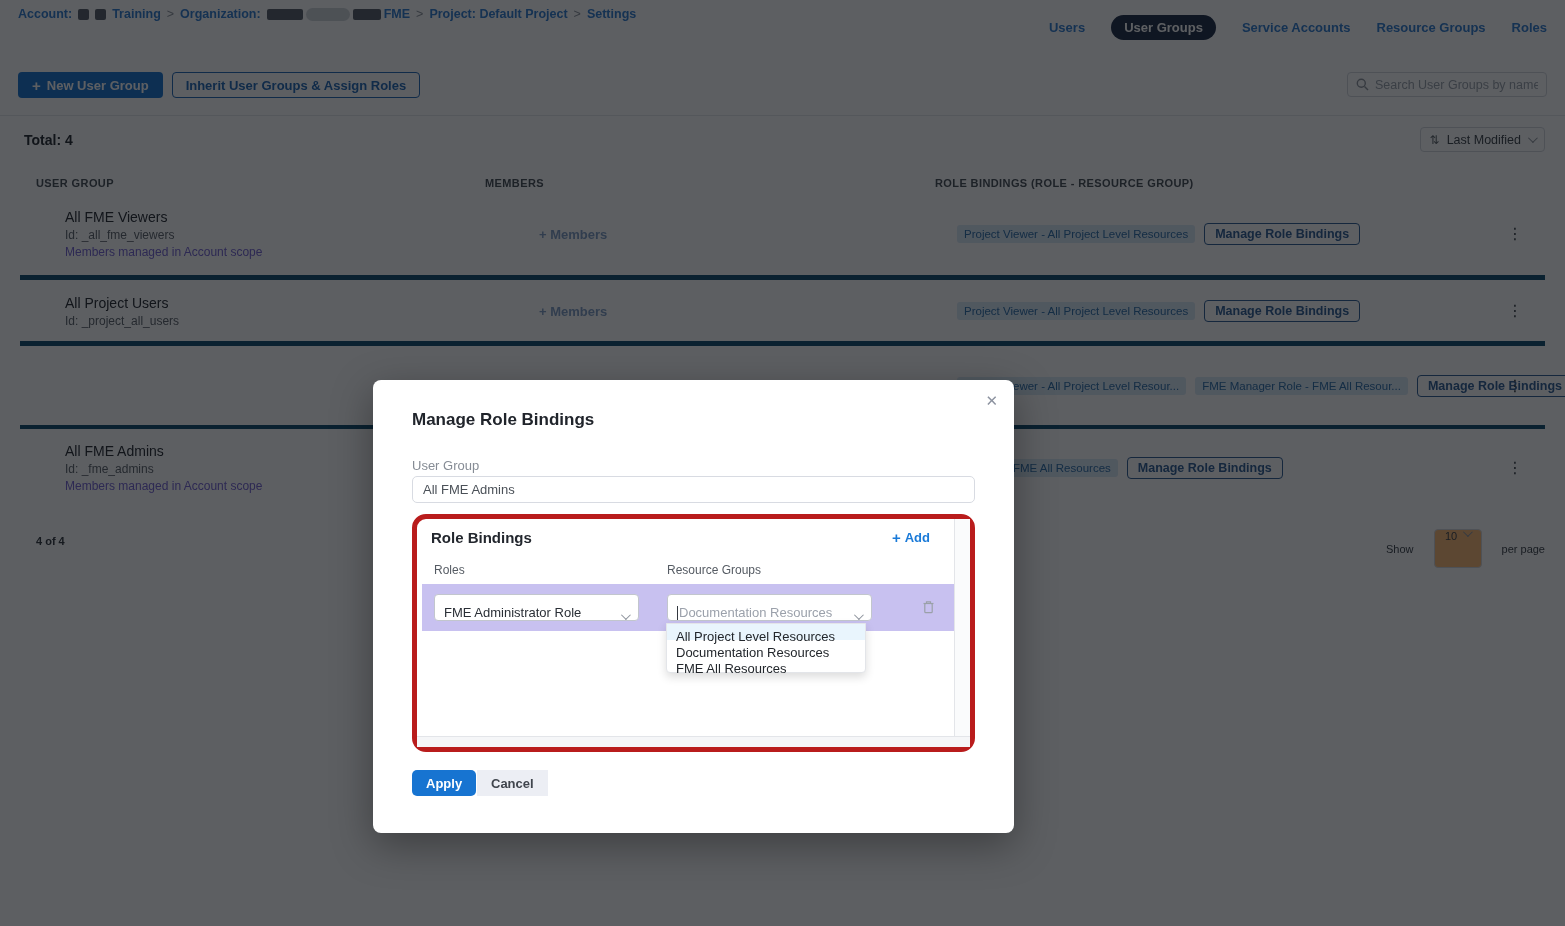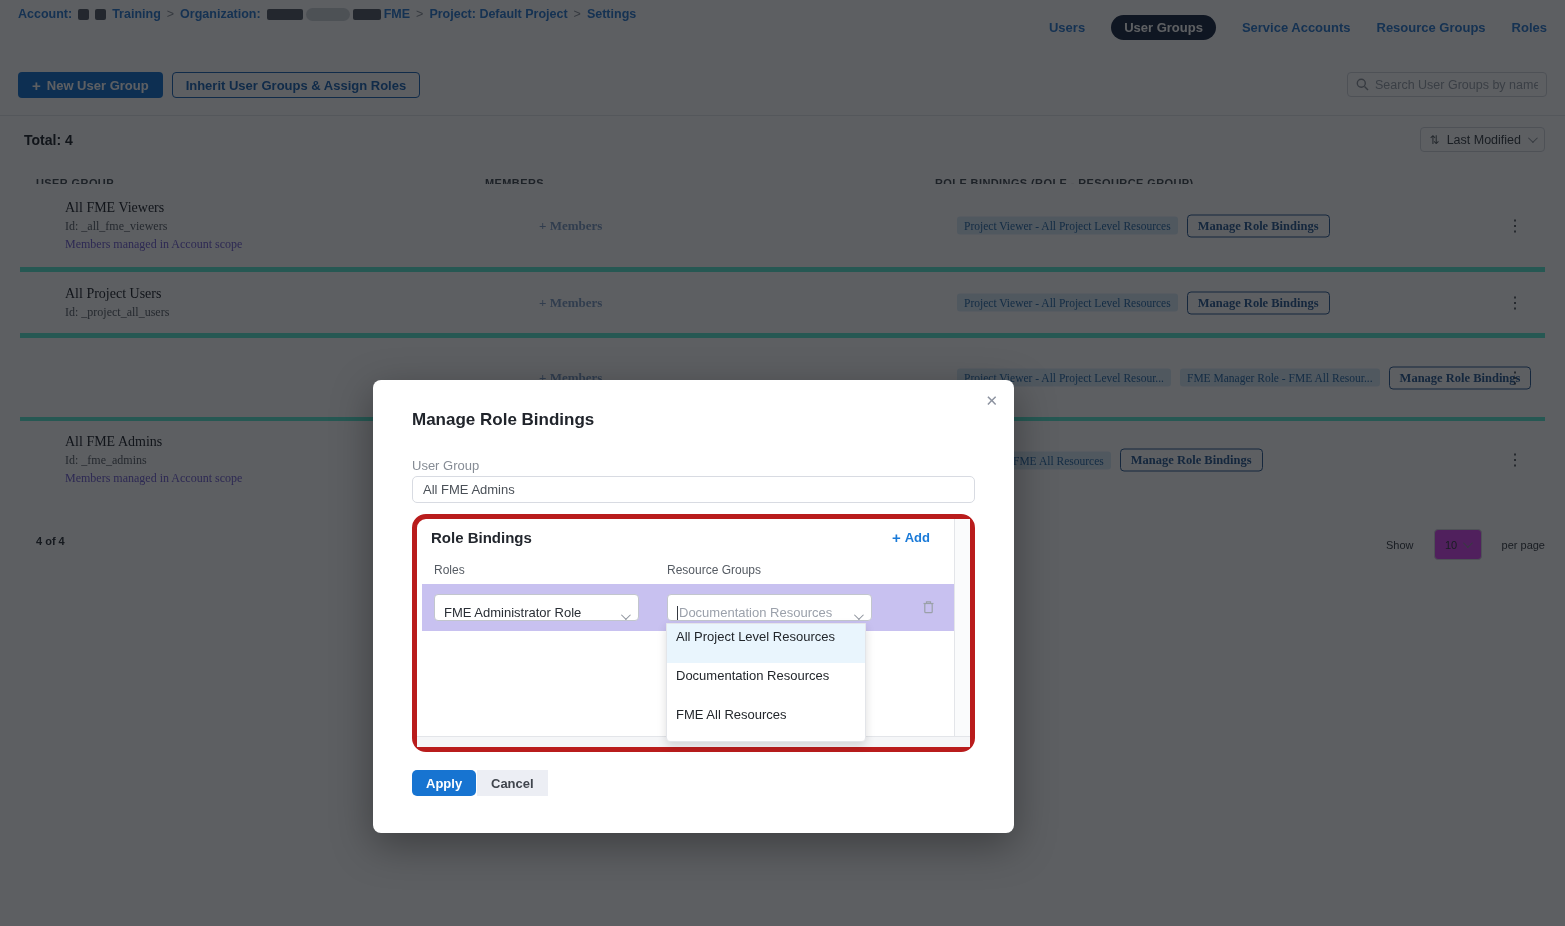--- a/index.html
+++ b/index.html
@@ -46,42 +46,42 @@
   .sort-glyph { font-size:12px; color:#5a6066; }
   .chev { width:7px; height:7px; border-right:1.5px solid #8d939c; border-bottom:1.5px solid #8d939c;
           transform:rotate(45deg) translateY(-2px); display:inline-block; }
 
   .col-headers { position:absolute; top:177px; left:0; right:0; height:14px; font-size:11px; font-weight:700;
                  color:#454c54; letter-spacing:.4px; }
   .col-headers span { position:absolute; top:0; }
   .ch-usergroup { left:36px; } .ch-members { left:485px; } .ch-bindings { left:935px; }
 
   
-  .rows { position:absolute; left:20px; top:184px; width:1525px; height:315px; background:#5eead4;font-family:Liberation Serif, serif; }
+  .rows { position:absolute; left:20px; top:192px; width:1525px; height:315px; background:#0c4a6e; }
   .rowcard { position:absolute; left:0; right:0; background:#fff; }
   .r1 { top:0; height:83px; } .r2 { top:88px; height:61px; } .r3 { top:154px; height:79px; } .r4 { top:237px; height:78px; }
   .cell-name { position:absolute; left:45px; top:50%; transform:translateY(-50%); display:flex; flex-direction:column; gap:3px; }
   .g-name { font-size:14px; color:#23272e; }
   .g-id { font-size:12px; color:#5b6169; }
   .g-scope { font-size:12px; color:#7361d2; cursor:pointer; }
   .cell-members { position:absolute; left:519px; top:50%; transform:translateY(-50%); font-size:13px; font-weight:700;
                   color:#7e9cc4; cursor:pointer; white-space:nowrap; }
   .cell-bindings { position:absolute; left:937px; top:50%; transform:translateY(-50%); display:flex; gap:9px; align-items:center; white-space:nowrap; }
   .chip { background:#d9e9f7; color:#2a6ca8; font-size:11.5px; padding:3px 7px; border-radius:3px; }
   .btn-manage { background:#fff; color:#2c5c94; border:1px solid #2c5c94; font-size:12.5px; font-weight:600;
                 padding:3px 10px; border-radius:4px; cursor:pointer; font-family:inherit; }
   .kebab { position:absolute; right:22px; top:50%; transform:translateY(-50%); font-size:16px; color:#3f454c;
            cursor:pointer; line-height:1; }
   .chip-offset { margin-left:49px; }
 
   
   .count { position:absolute; left:36px; top:535px; font-size:11px; font-weight:600; color:#30353c; }
   .pagesize { position:absolute; right:20px; top:529px; display:flex; align-items:center; gap:20px; font-size:11px; color:#3a4047; }
-  .ps-select { width:48px; height:31px; border:1px solid #d3d6dc; border-radius:4px; background:#d946ef;
-               display:flex; align-items:center; justify-content:center; gap:6px; cursor:pointer; }
+  .ps-select { width:48px; height:39px; border:1px solid #d3d6dc; border-radius:4px; background:#fdba74;
+               display:flex; align-items:flex-start; justify-content:center; gap:6px; cursor:pointer; }
 
   
   .overlay { position:absolute; inset:0; background:rgba(9,12,16,0.66); z-index:10; }
   .modal { position:absolute; left:373px; top:380px; width:641px; height:453px; background:#fff; border-radius:8px;
            box-shadow:0 12px 40px rgba(0,0,0,.35); z-index:20; }
   .modal-close { position:absolute; right:16px; top:12px; font-size:15px; color:#8d93a0; cursor:pointer; }
   .modal-title { position:absolute; left:39px; top:30px; font-size:17px; font-weight:700; color:#20242b; }
   .ug-label { position:absolute; left:39px; top:78px; font-size:13px; color:#868c95; }
   .ug-input { position:absolute; left:39px; top:96px; width:563px; height:27px; border:1px solid #d8dbe2;
               border-radius:5px; padding:0 10px; font-size:13px; color:#4b5158; font-family:inherit; background:#fff; outline:none; }
@@ -97,21 +97,21 @@
                 border-radius:4px; display:flex; align-items:flex-end; padding:0 9px; font-size:13px; color:#2a2f36;
                 cursor:pointer; }
   .sel-roles { left:17px; } .sel-rg { left:250px; }
   .select-ctl .chev { position:absolute; right:10px; }
   .placeholder { color:#9ba1ab; }
   .caret-bar { display:inline-block; width:1px; height:14px; background:#33383f; margin-right:1px; }
   .trash { position:absolute; left:505px; top:81px; cursor:pointer; }
 
   .dropdown-menu { position:absolute; left:249px; top:104px; width:200px; background:#fff; border:1px solid #e3e5e9;
                    border-radius:0 0 4px 4px; box-shadow:0 4px 10px rgba(0,0,0,.14); z-index:5; }
-  .dd-option { height:39px; line-height:26px; padding:0 9px; font-size:13px; color:#23272c; cursor:pointer; white-space:nowrap; }
+  .dd-option { height:16px; line-height:26px; padding:0 9px; font-size:13px; color:#23272c; cursor:pointer; white-space:nowrap; }
   .dd-option.highlight { background:#e9f5fd; }
 
   .v-gutter { position:absolute; right:0; top:0; width:16px; height:226px; background:#fafbfc; border-left:1px solid #e3e5e9; }
   .h-gutter { position:absolute; left:0; right:0; bottom:0; height:11px; background:#f5f6f8; border-top:1px solid #e3e5e9; }
 
   .btn-apply { position:absolute; left:39px; top:390px; height:26px; padding:0 14px; background:#1774d1; color:#fff;
                border:none; border-radius:5px; font-size:13px; font-weight:700; cursor:pointer; font-family:inherit; }
   .btn-cancel { position:absolute; left:104px; top:390px; height:26px; padding:0 14px; background:#eceef4; color:#40454d;
                border:none; border-radius:0; font-size:13px; font-weight:700; cursor:pointer; font-family:inherit; }
 </style>

